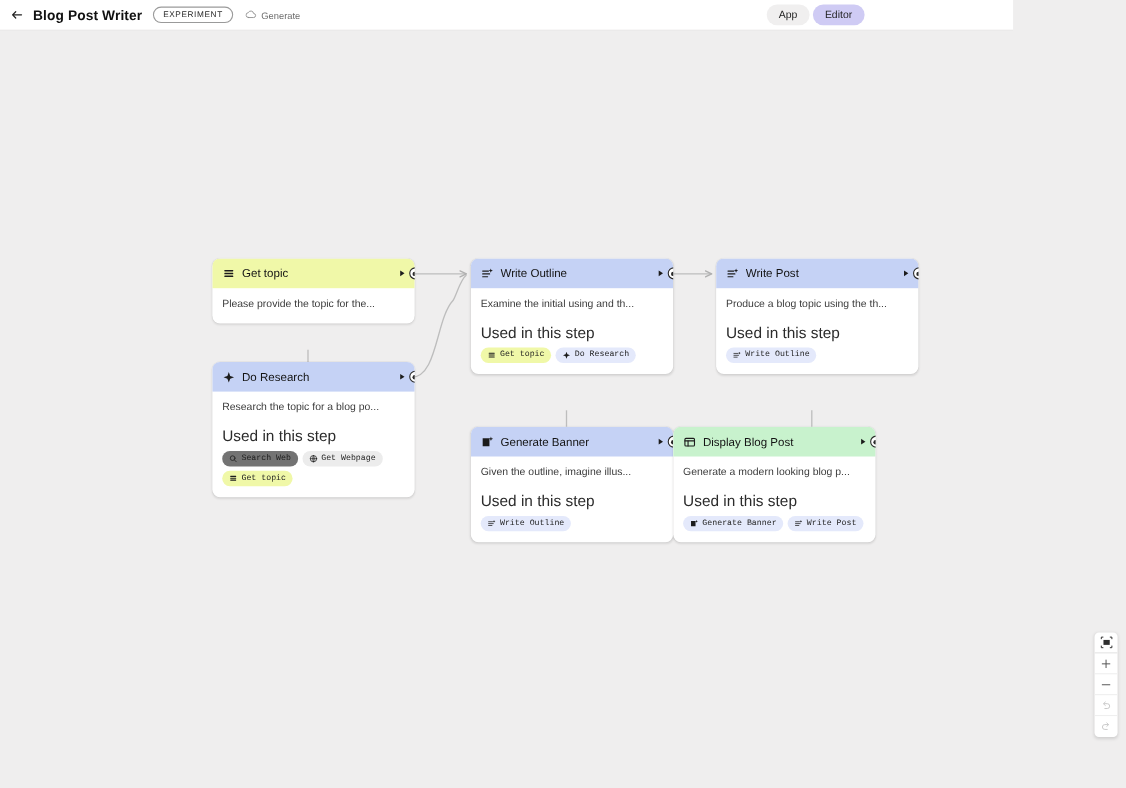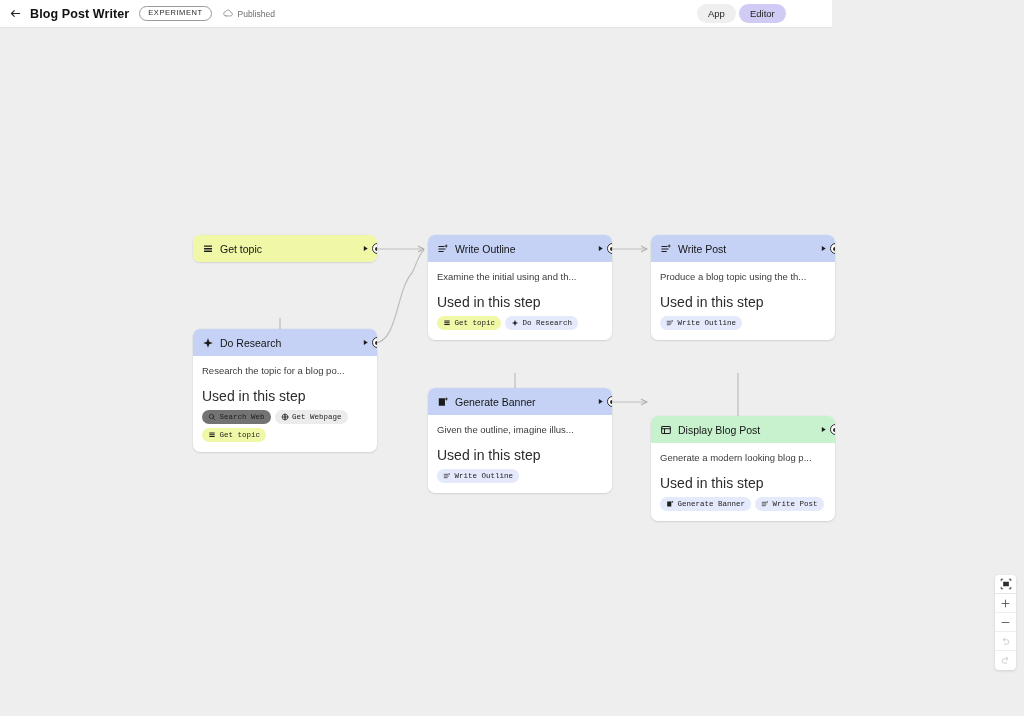--- a/index.html
+++ b/index.html
@@ -6,21 +6,21 @@
   html, body {
     width: 1024px; height: 716px;
     font-family: "Liberation Sans", sans-serif;
     background: #efeeee;
     overflow: hidden;
   }
 
   
   .topbar {
     position: absolute; top: 0; left: 0;
-    width: 832px; height: 28px;
+    width: 921px; height: 28px;
     background: #ffffff;
     border-bottom: 1px solid #e6e5e5;
     display: flex; align-items: center;
     z-index: 40;
   }
   .back-btn {
     width: 22px; height: 22px; margin-left: 4px;
     display: flex; align-items: center; justify-content: center;
     cursor: pointer; color: #222;
   }
@@ -148,21 +148,21 @@
     <svg width="13" height="13" viewBox="0 0 16 16" fill="none" stroke="currentColor" stroke-width="1.4" stroke-linecap="round" stroke-linejoin="round">
       <path d="M13 8H3M6.5 4.5L3 8l3.5 3.5"></path>
     </svg>
   </div>
   <div class="app-title">Blog Post Writer</div>
   <div class="exp-pill">EXPERIMENT</div>
   <div class="pub-wrap">
     <svg width="11" height="11" viewBox="0 0 18 18" fill="none" stroke="#8c8c8c" stroke-width="1.3" stroke-linecap="round" stroke-linejoin="round">
       <path d="M5 13h7.2a3 3 0 0 0 .2-6 4.2 4.2 0 0 0-8-1.2A2.9 2.9 0 0 0 5 13z"></path>
     </svg>
-    <span class="pub-text">Published</span>
+    <span class="pub-text">Generate</span>
   </div>
 
   <div class="seg">
     <div class="seg-btn">App</div>
     <div class="seg-btn active">Editor</div>
   </div>
 </div>
 
 <div class="canvas">
 
@@ -201,20 +201,23 @@
             </svg>
           </span>
           <span class="node-title">Get topic</span>
           <span class="run-btn">
             <svg width="9" height="9" viewBox="0 0 16 16">
               <path d="M5 3.4 12 8 5 12.6 Z" fill="#1c1c1c"></path>
             </svg>
           </span>
         </div>
         <div class="port"></div>
+        <div class="node-body">
+          <div class="node-desc">Please provide the topic for the...</div>
+        </div>
       </div>
       <div class="node" style="left: 193px; top: 301px;">
         <div class="node-head" style="background:#c5d2f5">
           <span class="hicon">
             <svg width="12" height="12" viewBox="0 0 16 16">
               <path d="M8 1.6 L9.7 6.3 L14.4 8 L9.7 9.7 L8 14.4 L6.3 9.7 L1.6 8 L6.3 6.3 Z" fill="#1c1c1c"></path>
             </svg>
           </span>
           <span class="node-title">Do Research</span>
           <span class="run-btn">
@@ -383,21 +386,21 @@
                     <path d="M2.4 11.4h6"></path>
                   </g>
                   <path d="M12.2 1.4 L12.9 3.3 L14.8 4 L12.9 4.7 L12.2 6.6 L11.5 4.7 L9.6 4 L11.5 3.3 Z" fill="#1c1c1c"></path>
                 </svg>
               </span>
               <span>Write Outline</span>
             </span>
           </div>
         </div>
       </div>
-      <div class="node" style="left: 651px; top: 360px; margin-top: 28px;">
+      <div class="node" style="left: 612px; top: 360px;">
         <div class="node-head" style="background:#c8f2cd">
           <span class="hicon">
             <svg width="12" height="12" viewBox="0 0 16 16">
               <g fill="none" stroke="#1c1c1c" stroke-width="1.35" stroke-linecap="round" stroke-linejoin="round">
                 <rect x="2.2" y="3.4" width="11.6" height="9.2" rx="1.3"></rect>
                 <path d="M2.2 6.4h11.6"></path>
                 <path d="M6 6.4v6.2"></path>
               </g>
             </svg>
           </span>

